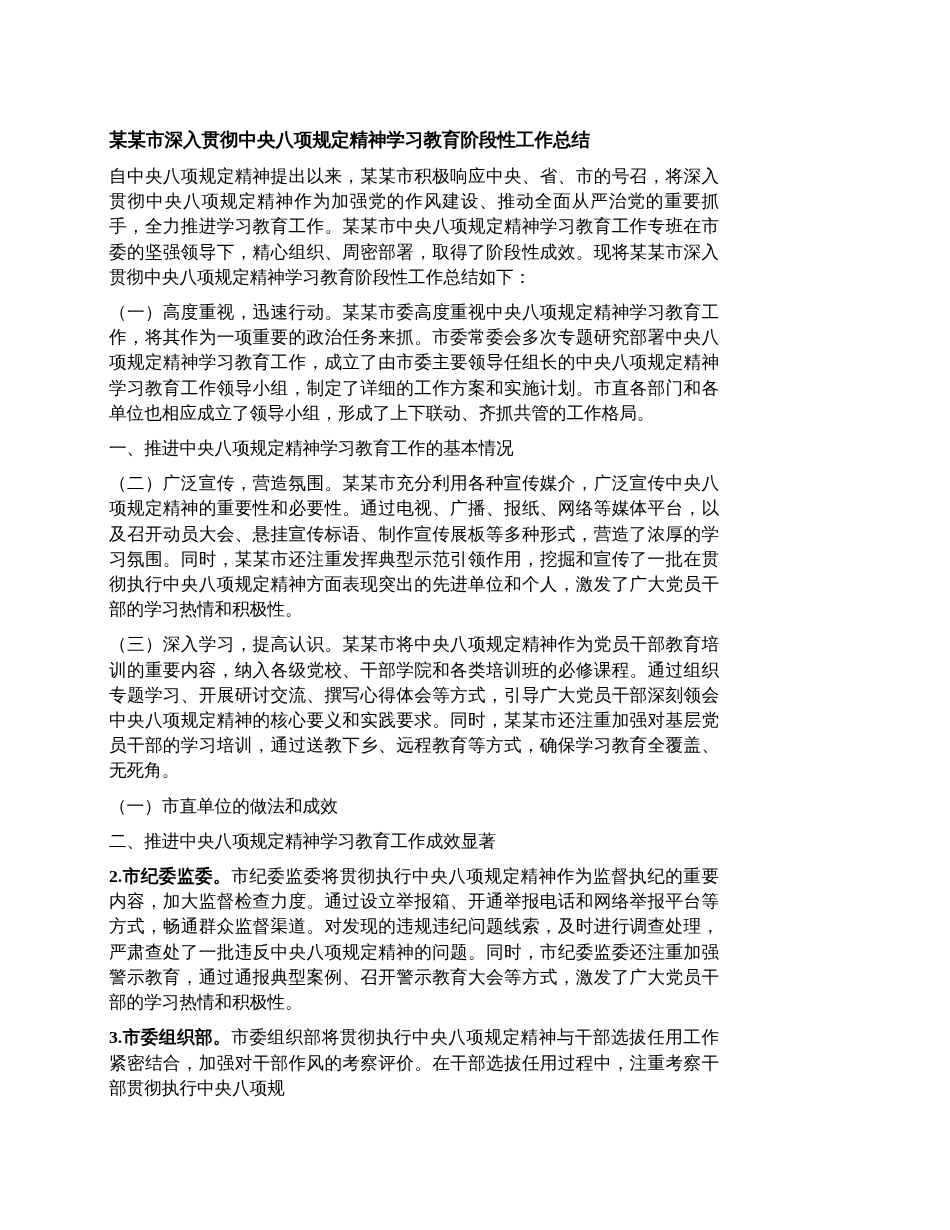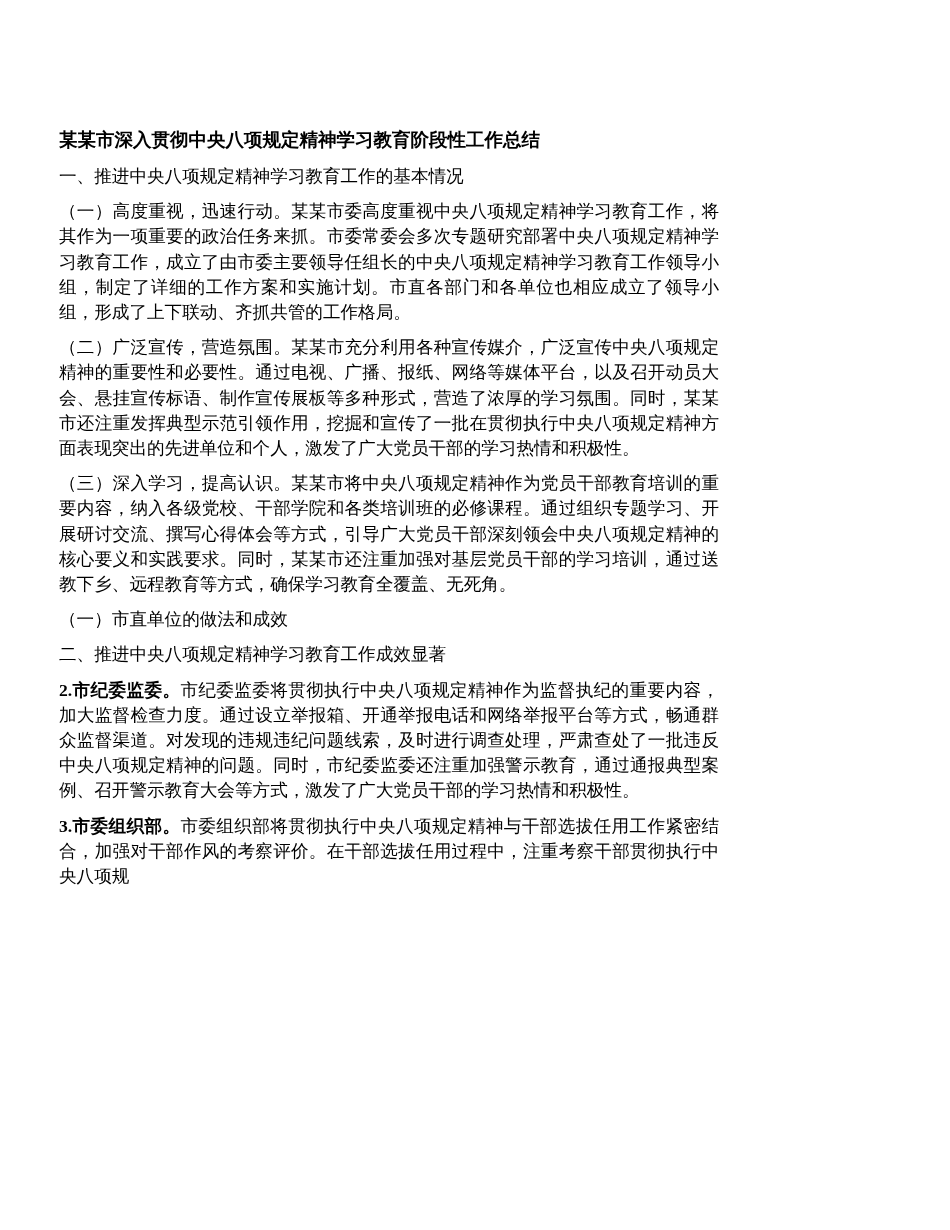--- a/index.html
+++ b/index.html
@@ -14,21 +14,21 @@
     overflow: hidden;
     font-family: "Liberation Serif", "DejaVu Serif", serif;
     color: #000000;
     -webkit-font-smoothing: antialiased;
   }
   .page {
     position: relative;
     width: 831px;
     height: 1230px;
     box-sizing: border-box;
-    padding: 128px 112px 0 59px;
+    padding: 128px 112px 0 109px;
     overflow: hidden;
   }
   .doc-title {
     font-size: 18.5px;
     font-weight: bold;
     line-height: 25px;
     margin: 0 0 11px 0;
     letter-spacing: 0px;
     text-align: left;
     white-space: nowrap;
@@ -55,22 +55,23 @@
   .lead {
     font-weight: bold;
   }
 </style>
 </head>
 <body>
 
 <div class="page">
   <h1 class="doc-title">某某市深入贯彻中央八项规定精神学习教育阶段性工作总结</h1>
   <div id="body-content">
+      <p class="para">自中央八项规定精神提出以来，某某市积极响应中央、省、市的号召，将深入贯彻中央八项规定精神作为加强党的作风建设、推动全面从严治党的重要抓手，全力推进学习教育工作。某某市中央八项规定精神学习教育工作专班在市委的坚强领导下，精心组织、周密部署，取得了阶段性成效。现将某某市深入贯彻中央八项规定精神学习教育阶段性工作总结如下：</p>
+      <p class="para">（一）高度重视，迅速行动。某某市委高度重视中央八项规定精神学习教育工作，将其作为一项重要的政治任务来抓。市委常委会多次专题研究部署中央八项规定精神学习教育工作，成立了由市委主要领导任组长的中央八项规定精神学习教育工作领导小组，制定了详细的工作方案和实施计划。市直各部门和各单位也相应成立了领导小组，形成了上下联动、齐抓共管的工作格局。</p>
       <p class="para heading-lvl1">一、推进中央八项规定精神学习教育工作的基本情况</p>
-      <p class="para">（一）高度重视，迅速行动。某某市委高度重视中央八项规定精神学习教育工作，将其作为一项重要的政治任务来抓。市委常委会多次专题研究部署中央八项规定精神学习教育工作，成立了由市委主要领导任组长的中央八项规定精神学习教育工作领导小组，制定了详细的工作方案和实施计划。市直各部门和各单位也相应成立了领导小组，形成了上下联动、齐抓共管的工作格局。</p>
       <p class="para">（二）广泛宣传，营造氛围。某某市充分利用各种宣传媒介，广泛宣传中央八项规定精神的重要性和必要性。通过电视、广播、报纸、网络等媒体平台，以及召开动员大会、悬挂宣传标语、制作宣传展板等多种形式，营造了浓厚的学习氛围。同时，某某市还注重发挥典型示范引领作用，挖掘和宣传了一批在贯彻执行中央八项规定精神方面表现突出的先进单位和个人，激发了广大党员干部的学习热情和积极性。</p>
       <p class="para">（三）深入学习，提高认识。某某市将中央八项规定精神作为党员干部教育培训的重要内容，纳入各级党校、干部学院和各类培训班的必修课程。通过组织专题学习、开展研讨交流、撰写心得体会等方式，引导广大党员干部深刻领会中央八项规定精神的核心要义和实践要求。同时，某某市还注重加强对基层党员干部的学习培训，通过送教下乡、远程教育等方式，确保学习教育全覆盖、无死角。</p>
       <p class="para heading-sub">（一）市直单位的做法和成效</p>
       <p class="para heading-lvl1">二、推进中央八项规定精神学习教育工作成效显著</p>
       <p class="para"><span class="lead">2.市纪委监委。</span><span>市纪委监委将贯彻执行中央八项规定精神作为监督执纪的重要内容，加大监督检查力度。通过设立举报箱、开通举报电话和网络举报平台等方式，畅通群众监督渠道。对发现的违规违纪问题线索，及时进行调查处理，严肃查处了一批违反中央八项规定精神的问题。同时，市纪委监委还注重加强警示教育，通过通报典型案例、召开警示教育大会等方式，激发了广大党员干部的学习热情和积极性。</span></p>
       <p class="para"><span class="lead">3.市委组织部。</span><span>市委组织部将贯彻执行中央八项规定精神与干部选拔任用工作紧密结合，加强对干部作风的考察评价。在干部选拔任用过程中，注重考察干部贯彻执行中央八项规</span></p>
     </div>
 </div>
 
 </body></html>

